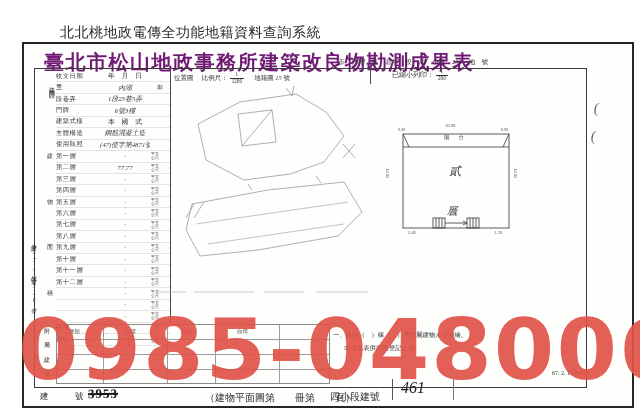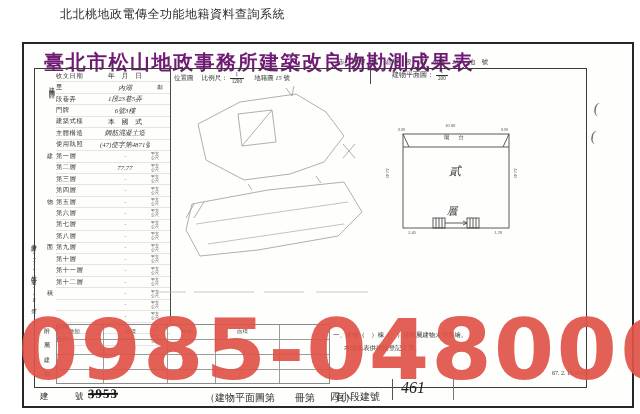--- a/index.html
+++ b/index.html
@@ -3,21 +3,21 @@
 <meta charset="utf-8">
 <style>
   html,body{margin:0;padding:0;}
   body{width:640px;height:414px;overflow:hidden;background:#ffffff;
        font-family:"Liberation Serif","DejaVu Serif",serif;color:#2a2a2a;}
   #stage{position:relative;width:640px;height:414px;background:#fff;}
   .abs{position:absolute;}
   .print{color:#2f2f2f;}
   .hand{font-style:italic;color:#3c3c3c;}
   
-  .sys-title{left:60px;top:6px;font-size:12px;letter-spacing:.5px;}
+  .sys-title{left:60px;top:24px;font-size:14px;letter-spacing:.5px;}
   .query-date{left:372px;top:9px;font-size:8.6px;}
   .doc-path{left:28px;top:22px;font-size:9.6px;letter-spacing:.3px;}
   
   .doc-border{left:22px;top:42px;width:608px;height:362px;border:2px solid #262626;background:#fefefd;}
   .inner-box{left:34px;top:68px;width:551px;height:318px;border:1px solid #3a3a3a;}
   .form-title{left:44px;top:49px;font-size:20px;font-weight:bold;letter-spacing:1.5px;color:#701a75;}
   #title-annot{left:338px;top:58px;font-size:6.5px;white-space:nowrap;}
   #title-annot .print{margin-right:7px;}
   #title-annot .hand{margin-right:7px;}
   
@@ -84,21 +84,21 @@
   <div class="abs hdr-divider1"></div>
   <div class="abs hdr-divider2"></div>
   <div class="abs map-header">
     <span class="print">位置圖</span>　
     <span class="print">比例尺：</span><span class="frac"><span class="num">1</span><span class="den">1200</span></span>　
     <span class="print">地籍圖</span>
     <span class="hand">15</span>
     <span class="print">號</span>
   </div>
   <div class="abs plan-header">
-    <span class="print">建物平面圖：</span><span class="frac"><span class="num">1</span><span class="den">200</span></span>
+    <span class="print">已縮小列印：</span><span class="frac"><span class="num">1</span><span class="den">200</span></span>
   </div>
 
   <div class="abs" id="form-table">
       <div class="trow">
         <span class="tl">收文日期</span>
         <span class="tv print">年　月　日</span>
         <span class="tu"></span>
       </div>
       <div class="trow">
         <span class="tl">里</span>

